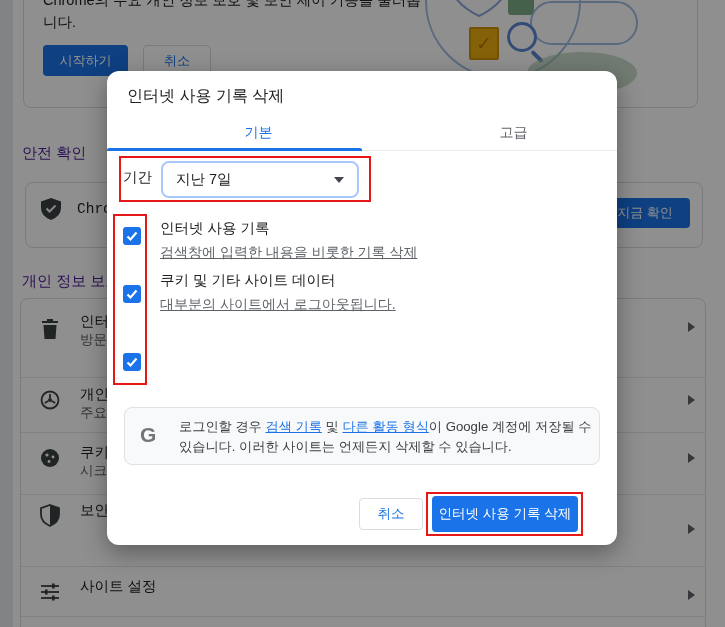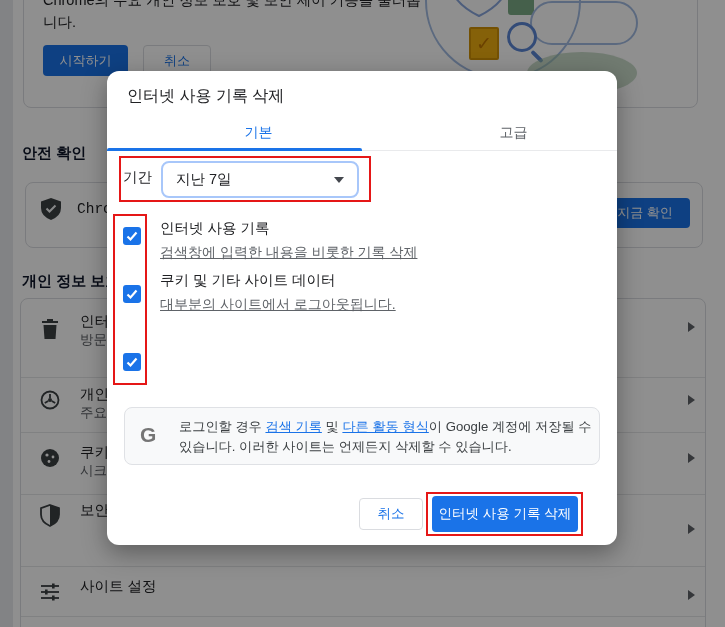--- a/index.html
+++ b/index.html
@@ -23,21 +23,21 @@
   .illu { position:absolute; right:0; top:0; width:300px; height:170px; }
   .illu-ring { position:absolute; left:28px; top:-16px; width:156px; height:156px; border:2px solid #a3bce3; border-radius:50%; }
   .illu-shield { position:absolute; left:47px; top:-10px; }
   .illu-green { position:absolute; left:111px; top:55px; width:26px; height:21px; background:#7cab87; border-radius:3px; }
   .illu-yellow { position:absolute; left:72px; top:88px; width:30px; height:33px; background:#eead10; border:2px solid #cf9006; border-radius:2px; display:flex; align-items:center; justify-content:center; color:#bd7400; font-size:19px; font-weight:bold; }
   .illu-mag { position:absolute; left:110px; top:83px; width:30px; height:30px; border:3px solid #5b87d5; border-radius:50%; background:rgba(255,255,255,.5); }
   .illu-mag-handle { position:absolute; left:138px; top:110px; width:4px; height:15px; background:#5b87d5; transform:rotate(-45deg); border-radius:2px; }
   .illu-pill { position:absolute; left:133px; top:62px; width:108px; height:44px; border:2px solid #a3bce3; border-radius:22px; }
   .illu-blob { position:absolute; left:130px; top:113px; width:110px; height:42px; background:#9dbf9f; opacity:.55; border-radius:50%; }
 
-  .section-heading { position:absolute; left:22px; font-size:15px; font-weight:bold; color:#0f172a; }
+  .section-heading { position:absolute; left:22px; font-size:15px; font-weight:normal; color:#4c1d95; }
   .safety-card { left:25px; top:182px; width:678px; height:66px; }
   .safety-text { position:absolute; left:77px; top:201px; font-size:14.5px; color:#202124;font-family:Liberation Mono, monospace; }
   #check-now { left:600px; top:198px; width:90px; height:30px; position:absolute; }
   .row-icon { position:absolute; left:40px; }
   .list-row-title { position:absolute; left:80px; font-size:14.5px; color:#202124; }
   .list-row-sub { position:absolute; left:80px; font-size:13.5px; color:#5f6368; }
   .privacy-card { left:20px; top:298px; width:686px; height:400px; border-radius:8px 8px 0 0; }
   .divider { position:absolute; left:21px; width:684px; height:1px; background:#e4e6e8; }
   .chev { position:absolute; left:688px; width:0; height:0; border-top:5px solid transparent; border-bottom:5px solid transparent; border-left:7px solid #5f6368; }
 

